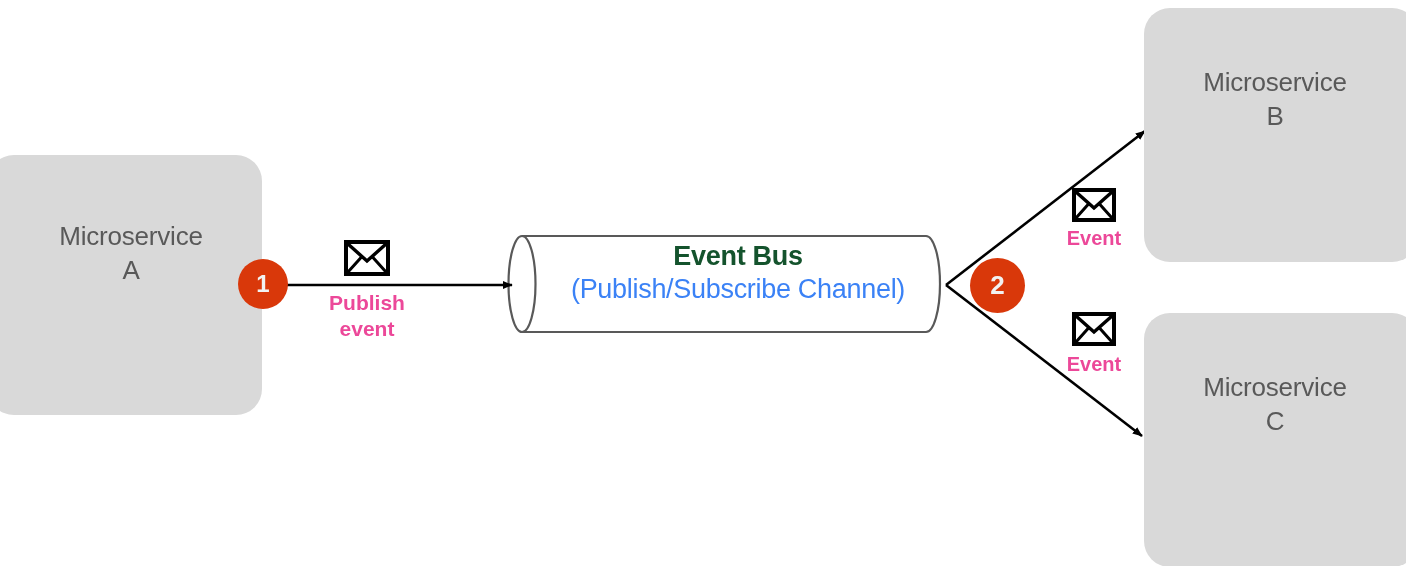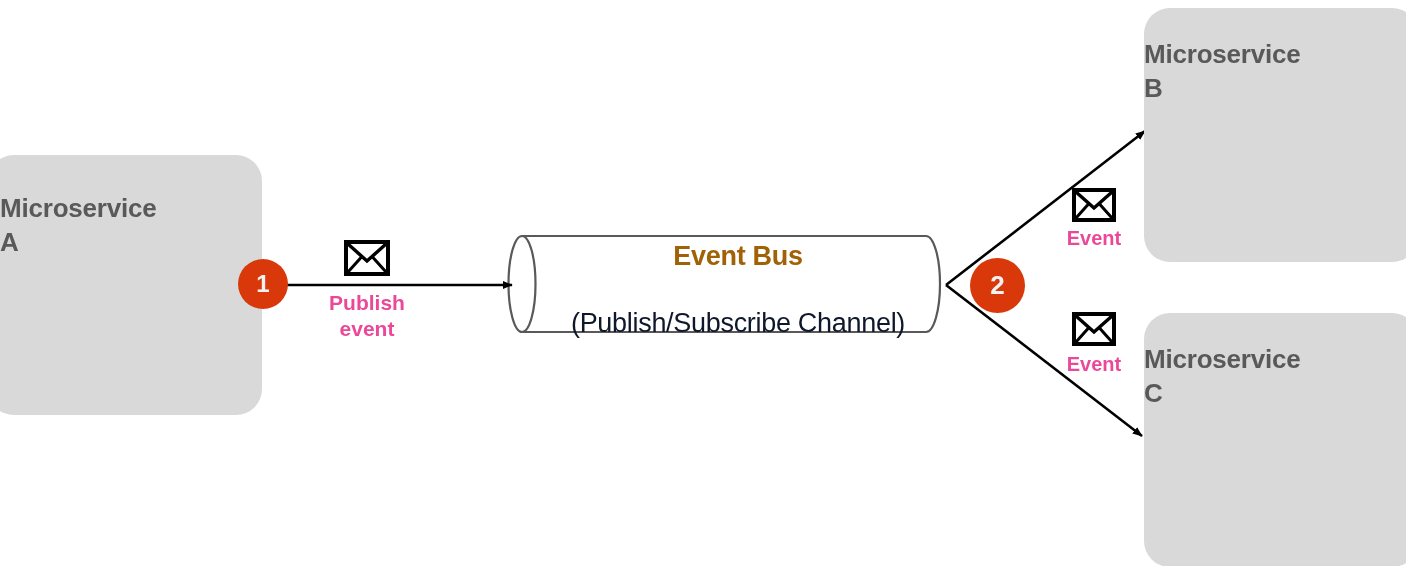--- a/index.html
+++ b/index.html
@@ -29,25 +29,27 @@
   .service-box {
     position: absolute;
     background: #d9d9d9;
     border-radius: 26px;
     box-sizing: border-box;
   }
   .service-label {
     position: absolute;
     left: 0;
     right: 0;
+    text-align: center;
     color: #595959;
-    font-weight: bold;
+    font-weight: normal;
     font-size: 26px;
     line-height: 1.30;
     letter-spacing: -0.2px;
+    margin-top: 28px;
   }
   #box-a {
     left: -12px;
     top: 155px;
     width: 274px;
     height: 260px;
   }
   #box-a .service-label { top: 37px; left: 12px; right: 0; }
   #box-b {
     left: 1144px;
@@ -67,33 +69,32 @@
   
   .bus-text {
     position: absolute;
     left: 536px;
     top: 240px;
     width: 404px;
     text-align: center;
     pointer-events: none;
   }
   .bus-title {
-    color: #a16207;
+    color: #14532d;
     font-weight: bold;
     font-size: 27px;
     line-height: 1.22;
     letter-spacing: -0.3px;
   }
   .bus-subtitle {
-    color: #0f172a;
+    color: #3b82f6;
     font-weight: normal;
     font-size: 27px;
     line-height: 1.20;
     letter-spacing: -0.3px;
-    margin-top: 34px;
   }
 
   
   .step-badge {
     position: absolute;
     border-radius: 50%;
     background: #d9380a;
     color: #f2f2f2;
     font-weight: bold;
     text-align: center;

